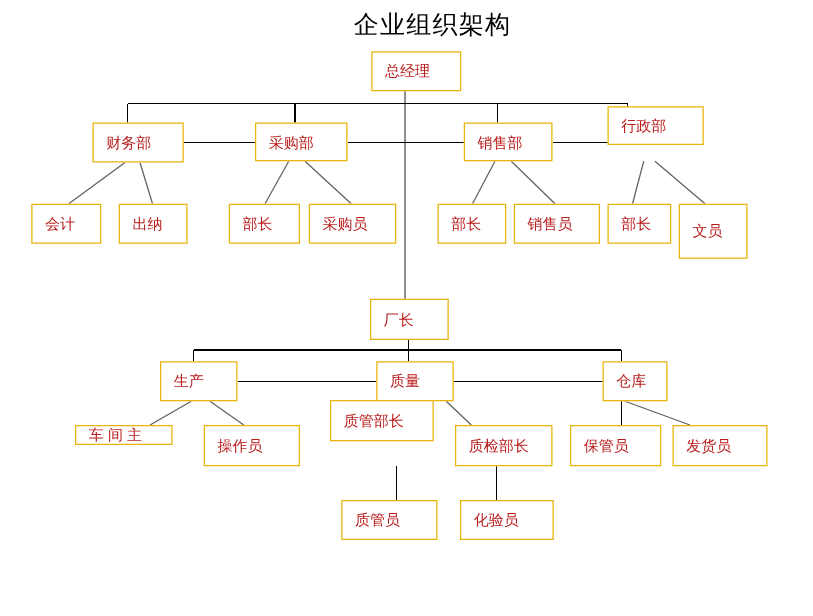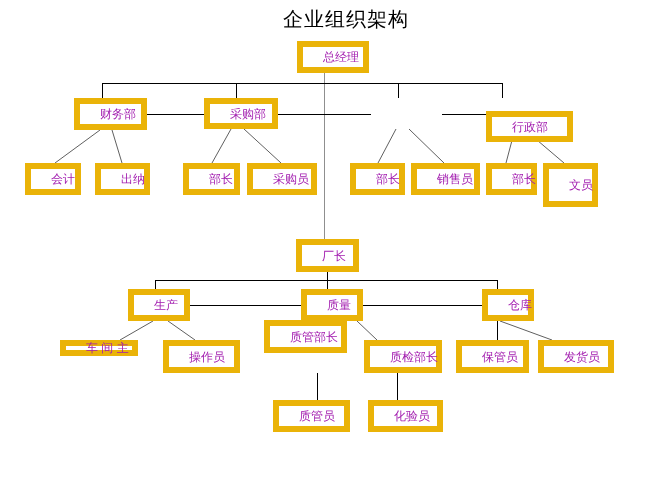--- a/index.html
+++ b/index.html
@@ -6,22 +6,22 @@
   .stage{
     position:relative;width:650px;height:493px;background:#ffffff;overflow:hidden;
     font-family:"Liberation Sans","DejaVu Sans",sans-serif;
   }
   .chart-title{
     position:absolute;left:283px;top:6px;font-size:20px;letter-spacing:1px;
     color:#000000;white-space:nowrap;
   }
   .connector-layer{position:absolute;left:0;top:0;}
   .node{
-    position:absolute;box-sizing:border-box;border:6px solid #eab308;background:#ffffff;
-    display:flex;align-items:center;padding-left:20px;font-size:12px;color:#a21caf;
+    position:absolute;box-sizing:border-box;border:1px solid #eab308;background:#ffffff;
+    display:flex;align-items:center;padding-left:10px;font-size:12px;color:#b91c1c;
     white-space:pre;line-height:1;
   }
   .ortho{stroke:#000000;stroke-width:1;shape-rendering:crispEdges;}
   .diag{stroke:#606060;stroke-width:1;}
   .trunk{stroke:#8f8f8f;stroke-width:1;shape-rendering:crispEdges;}
 </style>
 </head>
 <body>
 
 <div class="stage">
@@ -66,21 +66,22 @@
     <line class="diag" x1="357" y1="321" x2="377" y2="340"></line>
     <line class="diag" x1="500" y1="321" x2="552" y2="340"></line>
   </svg>
 
   <div class="chart-title">企业组织架构</div>
 
   <div class="node" style="left:297px;top:41px;width:72px;height:32px"><span>总经理</span></div>
 
   <div class="node" style="left:74px;top:98px;width:73px;height:32px"><span>财务部</span></div>
   <div class="node" style="left:204px;top:98px;width:74px;height:31px"><span>采购部</span></div>
-  <div class="node" style="left:486px;top:111px;width:87px;height:31px"><span>行政部</span></div>
+  <div class="node" style="left:371px;top:98px;width:71px;height:31px"><span>销售部</span></div>
+  <div class="node" style="left:486px;top:85px;width:77px;height:31px"><span>行政部</span></div>
 
   <div class="node" style="left:25px;top:163px;width:56px;height:32px"><span>会计</span></div>
   <div class="node" style="left:95px;top:163px;width:55px;height:32px"><span>出纳</span></div>
   <div class="node" style="left:183px;top:163px;width:57px;height:32px"><span>部长</span></div>
   <div class="node" style="left:247px;top:163px;width:70px;height:32px"><span>采购员</span></div>
   <div class="node" style="left:350px;top:163px;width:55px;height:32px"><span>部长</span></div>
   <div class="node" style="left:411px;top:163px;width:69px;height:32px"><span>销售员</span></div>
   <div class="node" style="left:486px;top:163px;width:51px;height:32px"><span>部长</span></div>
   <div class="node" style="left:543px;top:163px;width:55px;height:44px"><span>文员</span></div>
 

